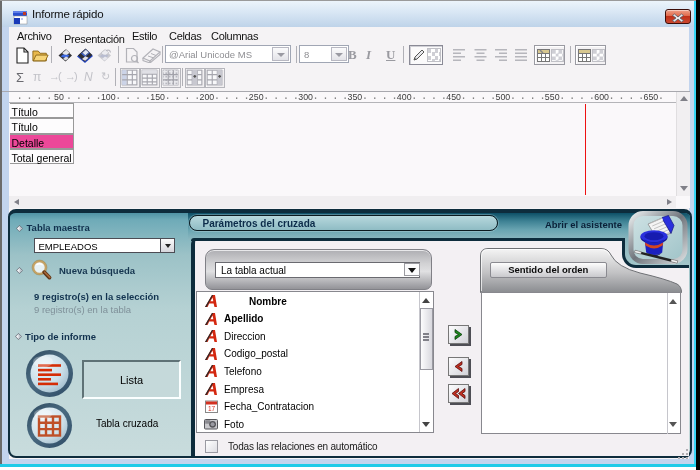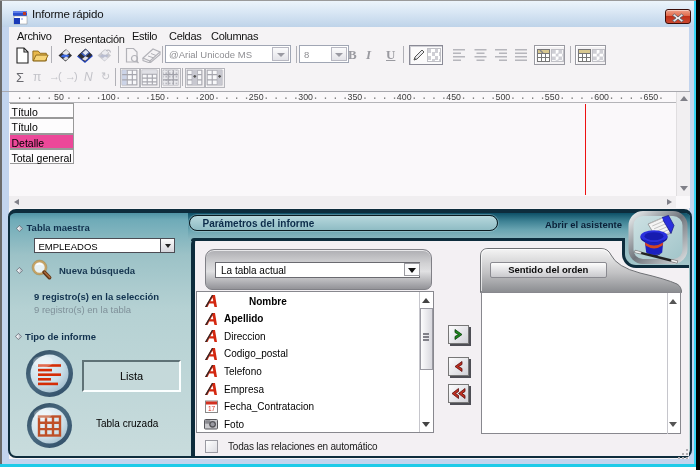--- a/index.html
+++ b/index.html
@@ -334,21 +334,21 @@
 <div class="abs" style="left:667px;top:199px;width:0;height:0;border-top:3.5px solid transparent;border-bottom:3.5px solid transparent;border-left:5px solid #808088;"></div>
 
 <div id="panel" class="abs" style="left:8px;top:208.5px;width:684px;height:249.5px;border:2.5px solid #0d2c3c;border-top-width:4px;border-radius:8px;background:linear-gradient(#4f93a4 0px,#6fabb8 7px,#9cc2c7 42px,#b5d1d3 95px,#c9dcdd 248px);overflow:hidden;">
     <div style="position:absolute;left:178px;top:0;right:0;height:27px;background:linear-gradient(#0d4f66 0px,#3d8193 8px,#6aa5b2 17px,#8db8c0 27px);"></div>
   </div>
 
 <div class="abs" style="left:190.5px;top:238px;width:498px;height:217.5px;background:#f3f0f3;border-left:4px solid #0d2c3c;border-top-left-radius:6px;"></div>
 <div class="abs" style="left:190.5px;top:238px;width:432px;height:3px;background:#0d2c3c;border-top-left-radius:6px;"></div>
 <div class="abs" style="left:622px;top:238px;width:66.5px;height:30px;background:linear-gradient(#8ab5bd,#a3c6ca);border-left:3px solid #0d2c3c;border-bottom:3px solid #0d2c3c;border-bottom-left-radius:14px;"></div>
 <div class="abs" style="left:188.5px;top:214.5px;width:309px;height:16px;border:1px solid #0b1a20;border-radius:8px;background:linear-gradient(#b7d8dd,#8fbcc4);box-shadow:0 0 0 1px rgba(210,230,235,.3);">
-<span class="abs" style="left:13px;top:2.5px;font-size:10px;font-weight:bold;color:#0c2c4a;">Parámetros del informe</span>
+<span class="abs" style="left:13px;top:2.5px;font-size:10px;font-weight:bold;color:#0c2c4a;">Parámetros del cruzada</span>
   </div>
 <div class="abs" style="left:522px;top:219px;width:100px;text-align:right;font-size:9.5px;font-weight:bold;color:#0a2038;white-space:nowrap;">Abrir el asistente</div>
 <svg class="abs" style="left:628px;top:211px" width="60" height="54" viewBox="0 0 60 54">
 <defs>
 <linearGradient id="wring" x1="0" y1="0" x2="1" y2="1">
  <stop offset="0" stop-color="#e9edee"></stop>
         <stop offset="0.5" stop-color="#70757c"></stop>
         <stop offset="1" stop-color="#d8dcde"></stop>
 </linearGradient>
 <linearGradient id="wfill" x1="0" y1="0" x2="1" y2="1">
@@ -420,21 +420,21 @@
 <circle cx="24.5" cy="24.5" r="19" fill="url(#glass1)"></circle>
 <g fill="#d52c05">
 <rect x="13" y="15.2" width="23" height="2.6"></rect>
 <rect x="13" y="19.8" width="14" height="2.6"></rect>
 <rect x="13" y="24.4" width="23" height="2.6"></rect>
 <rect x="13" y="29" width="13" height="2.6"></rect>
 <rect x="13" y="33.6" width="20" height="2.6"></rect>
 </g>
 <ellipse cx="18" cy="12.5" rx="10" ry="5.5" fill="#ffffff" opacity="0.3"></ellipse>
 </svg>
-<div class="abs" style="left:82px;top:360px;width:99px;height:32px;background:#c5d9da;border-top:2px solid #5f7276;border-left:2px solid #5f7276;border-bottom:2px solid #fbffff;border-right:2px solid #fbffff;">
+<div class="abs" style="left:82px;top:360px;width:99px;height:39px;background:#c5d9da;border-top:2px solid #5f7276;border-left:2px solid #5f7276;border-bottom:2px solid #fbffff;border-right:2px solid #fbffff;">
 <div style="width:100%;height:100%;display:flex;align-items:center;justify-content:center;font-size:11px;color:#000;">Lista</div>
   </div>
 <svg class="abs" style="left:26px;top:402px" width="47" height="47" viewBox="0 0 47 47">
 <defs>
 <radialGradient id="glass2" cx="0.35" cy="0.3" r="0.9">
 <stop offset="0" stop-color="#eef6fa"></stop>
         <stop offset="0.55" stop-color="#d3e4ec"></stop>
         <stop offset="1" stop-color="#93b1c2"></stop>
 </radialGradient>
 </defs>

